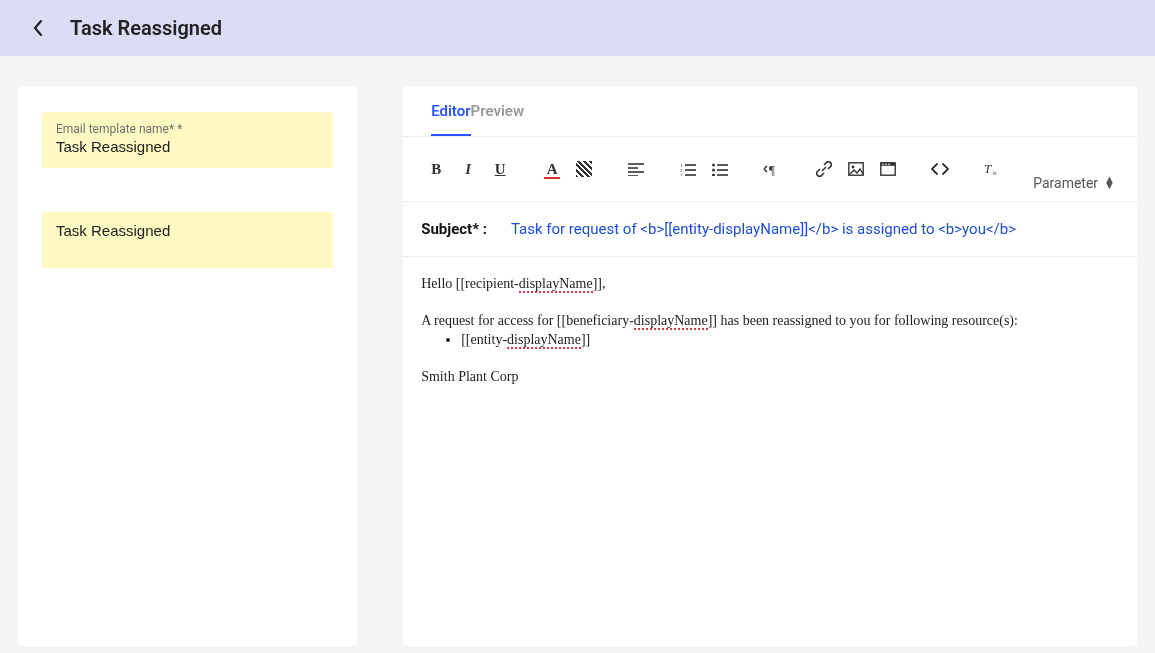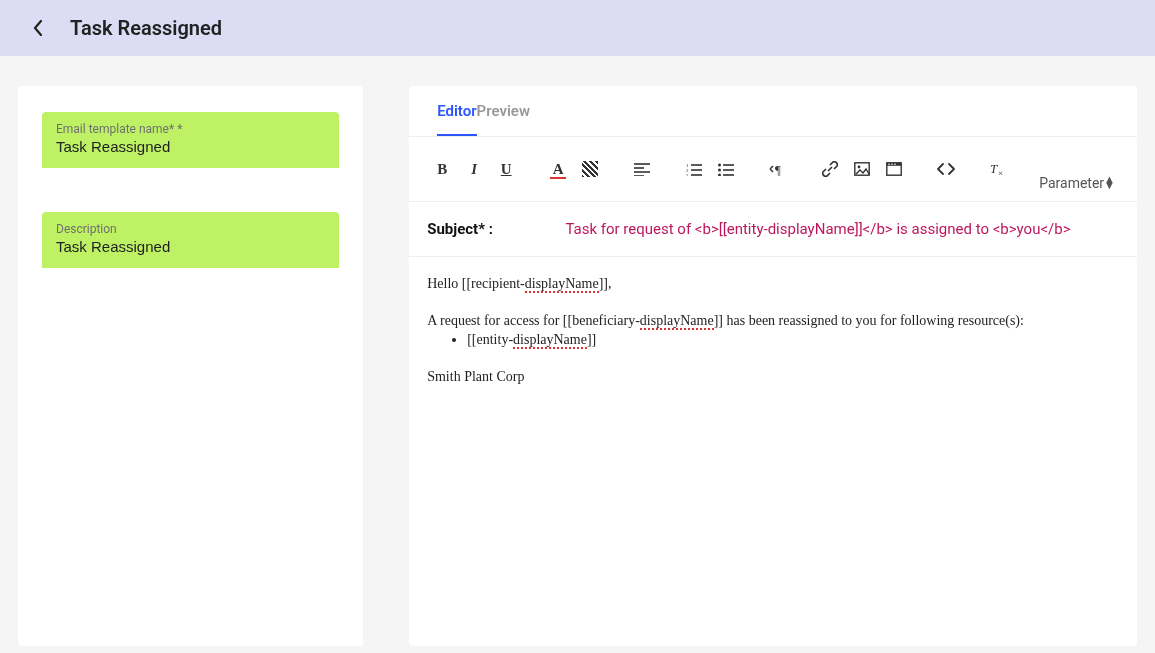--- a/index.html
+++ b/index.html
@@ -43,21 +43,21 @@
     padding: 26px 24px;
     min-height: 560px;
   }
   .left-card h2 {
     font-size: 16px;
     font-weight: 700;
     margin-bottom: 28px;
     color:#222;
   }
   .field {
-    background:#bef264;
+    background:#fef9c3;
     border-radius:4px 4px 0 0;
     padding: 10px 14px 8px;
     margin-bottom: 44px;
     min-height: 56px;
   }
   .field label {
     font-size: 12px;
     color:#707070;
     display:block;
     margin-bottom: 2px;
@@ -113,41 +113,41 @@
   .tool-btn.italic { font-style: italic; font-weight: 600; }
   .tool-btn.underline { text-decoration: underline; font-weight:600; }
   .tool-btn.bold { font-weight: 700; }
   .tool-btn.textcolor { position:relative; }
   .tool-btn.textcolor span.letter { font-weight:600; font-family: inherit; }
   .tool-btn.textcolor span.bar { position:absolute; bottom:1px; left:3px; right:3px; height:2px; background:#d33; }
   .hl-icon{
     width:16px;height:16px;background:repeating-linear-gradient(45deg,#333 0 2px,#fff 2px 4px);
   }
   .param-select {
-    display:flex;align-items:center;
+    display:flex;align-items:center;gap:6px;
     color:#555;font-size:14px;cursor:pointer;
     margin-left:auto;
     margin-top:28px;
   }
   .param-select .chevs { font-size:11px; line-height: 6px; color:#555; }
 
   .subject-row {
     display:flex;
     align-items:center;
     gap: 24px;
     padding: 18px 18px;
     border-bottom:1px solid #eee;
     font-size:15px;
   }
   .subject-row .lbl { font-weight:700; color:#111; }
   .subject-row .val {
-    color:#be185d;
+    color:#1d4ed8;
     flex:1;
     font-size:15px;
-    border:none;outline:none;text-align:center;
+    border:none;outline:none;
   }
 
   .body-area {
     padding: 18px 18px;
     font-size: 14px;
     color:#222;
     line-height: 1.35;
     min-height: 320px;
     font-family: Liberation Serif, serif;
   }
@@ -172,21 +172,20 @@
 <div class="layout">
 
   <div class="card left-card">
 
     <div class="field">
       <label>Email template name* *</label>
       <input class="value" value="Task Reassigned" style="">
     </div>
 
     <div class="field">
-      <label>Description</label>
       <input class="value" value="Task Reassigned" style="">
     </div>
   </div>
 
   <div class="card right-card">
     <div class="tabs">
       <div class="tab active">Editor</div>
       <div class="tab">Preview</div>
     </div>
 

